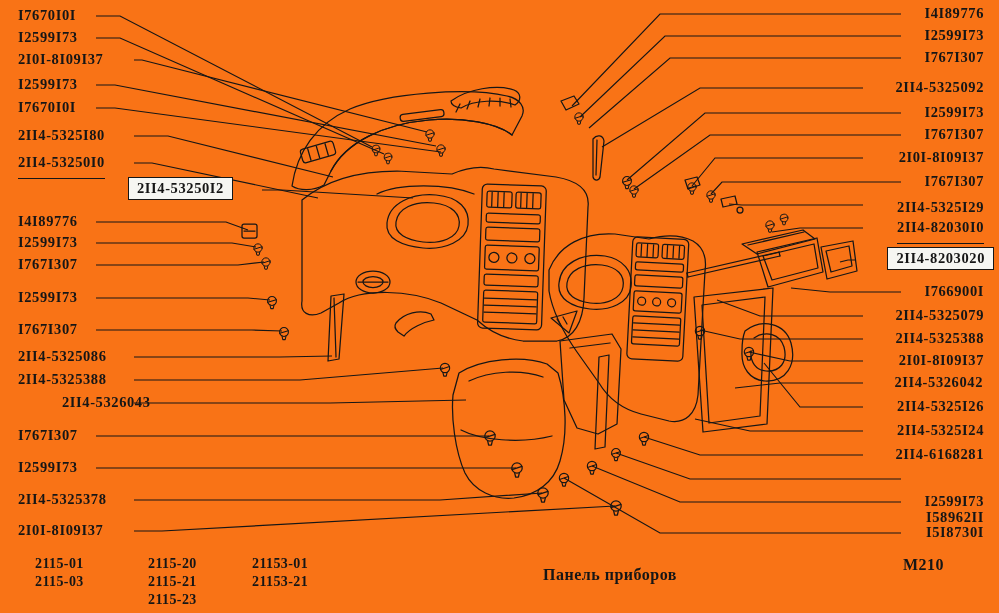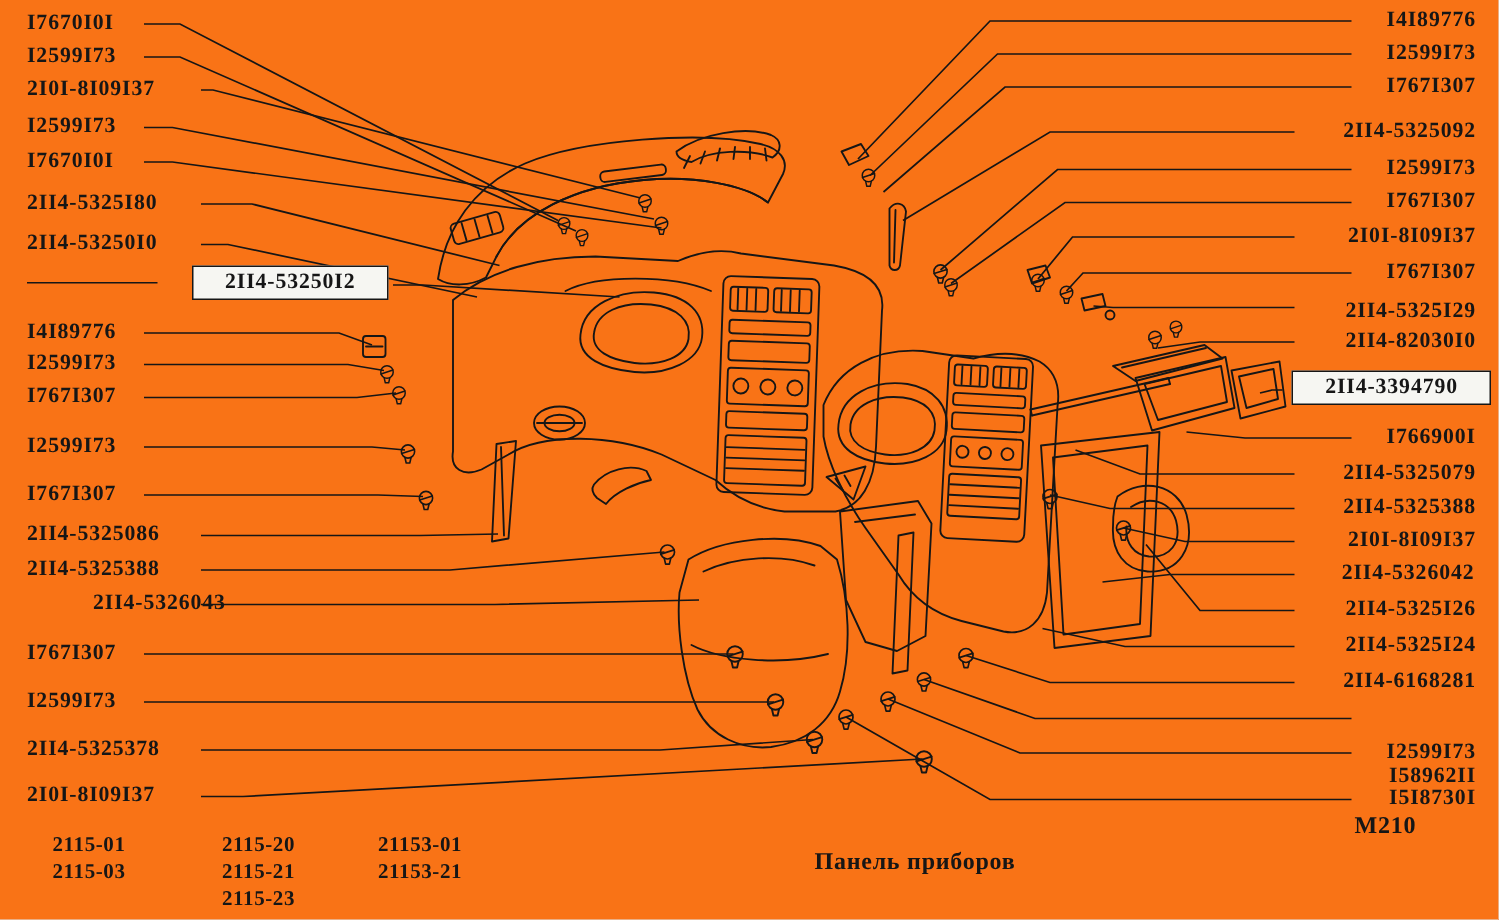--- a/index.html
+++ b/index.html
@@ -2,26 +2,26 @@
 <html><head>
 <meta charset="utf-8">
 <style>
   html,body{margin:0;padding:0;background:#ddd}
   #stage{position:relative;width:999px;height:613px;background:#f97316;overflow:hidden;
          font-family:"Liberation Serif",serif;color:#161616}
   #art{position:absolute;left:0;top:0}
   .part-label{position:absolute;font-weight:bold;font-size:14.5px;letter-spacing:.6px;
               white-space:nowrap;line-height:19px}
   .part-label.right{text-align:right}
-  .part-label.underlined{border-bottom:1.7px solid #161616;padding-bottom:16px}
-  .part-label.boxed{border:1.6px solid #161616;padding:1px 21px;background:#f6f6f2}
+  .part-label.underlined{border-bottom:1.7px solid #161616;padding-bottom:6px}
+  .part-label.boxed{border:1.6px solid #161616;padding:1px 8px;background:#f6f6f2}
   .variant-col{position:absolute;top:555px;font-size:14px;font-weight:bold;
                letter-spacing:.4px;line-height:18px}
   #sheet-title{position:absolute;left:543px;top:566px;font-size:16px;font-weight:bold;letter-spacing:.5px}
-  #sheet-code{position:absolute;left:903px;top:542px;font-size:16px;font-weight:bold;letter-spacing:.5px}
+  #sheet-code{position:absolute;left:903px;top:556px;font-size:16px;font-weight:bold;letter-spacing:.5px}
   #leader-lines polyline{fill:none;stroke:#161616;stroke-width:1.15}
 </style>
 </head>
 <body>
 
 <div id="stage">
 
   <svg id="art" width="999" height="613" viewBox="0 0 999 613">
     <defs>
       <g id="screw">
@@ -282,21 +282,21 @@
       <div class="part-label right" style="top: 4px; right: 15px;">I4I89776</div>
       <div class="part-label right" style="top: 26px; right: 15px;">I2599I73</div>
       <div class="part-label right" style="top: 48px; right: 15px;">I767I307</div>
       <div class="part-label right" style="top: 78px; right: 15px;">2II4-5325092</div>
       <div class="part-label right" style="top: 103px; right: 15px;">I2599I73</div>
       <div class="part-label right" style="top: 125px; right: 15px;">I767I307</div>
       <div class="part-label right" style="top: 148px; right: 15px;">2I0I-8I09I37</div>
       <div class="part-label right" style="top: 172px; right: 15px;">I767I307</div>
       <div class="part-label right" style="top: 198px; right: 15px;">2II4-5325I29</div>
       <div class="part-label right underlined" style="top: 218px; right: 15px;">2II4-82030I0</div>
-      <div class="part-label right boxed" style="top: 247px; right: 5px;">2II4-3394790</div>
+      <div class="part-label right boxed" style="top: 247px; right: 5px;">2II4-8203020</div>
       <div class="part-label right" style="top: 282px; right: 15px;">I766900I</div>
       <div class="part-label right" style="top: 306px; right: 15px;">2II4-5325079</div>
       <div class="part-label right" style="top: 329px; right: 15px;">2II4-5325388</div>
       <div class="part-label right" style="top: 351px; right: 15px;">2I0I-8I09I37</div>
       <div class="part-label right" style="top: 373px; right: 16px; text-align: center;">2II4-5326042</div>
       <div class="part-label right" style="top: 397px; right: 15px;">2II4-5325I26</div>
       <div class="part-label right" style="top: 421px; right: 15px;">2II4-5325I24</div>
       <div class="part-label right" style="top: 445px; right: 15px;">2II4-6168281</div>
       <div class="part-label right" style="top: 469px; right: 15px; margin-top: 39px;">I58962II</div>
       <div class="part-label right" style="top: 492px; right: 15px;">I2599I73</div>

